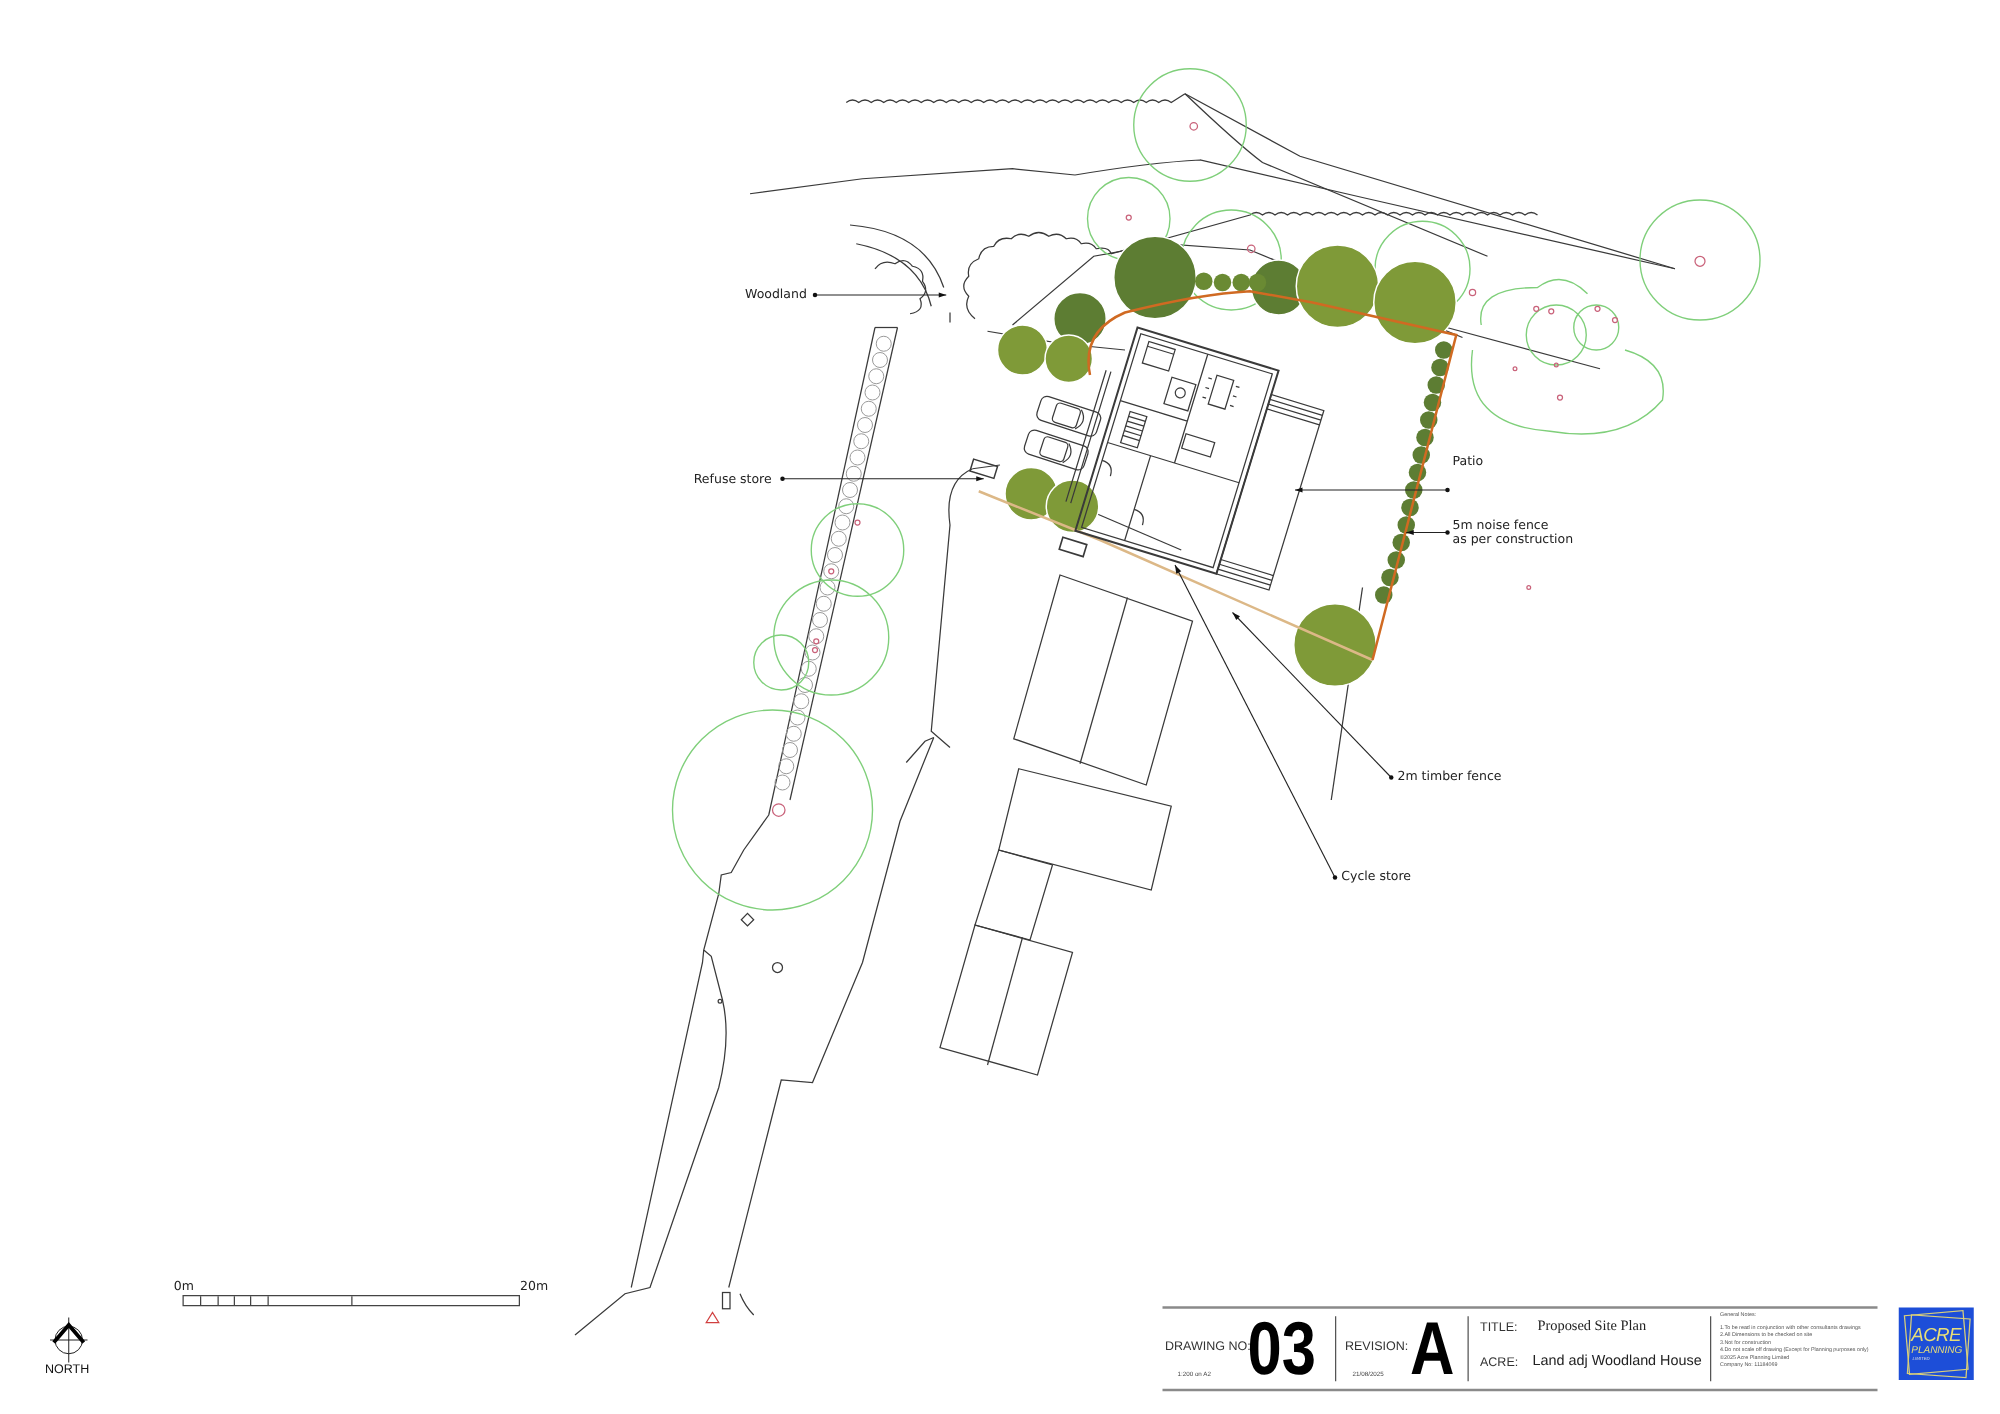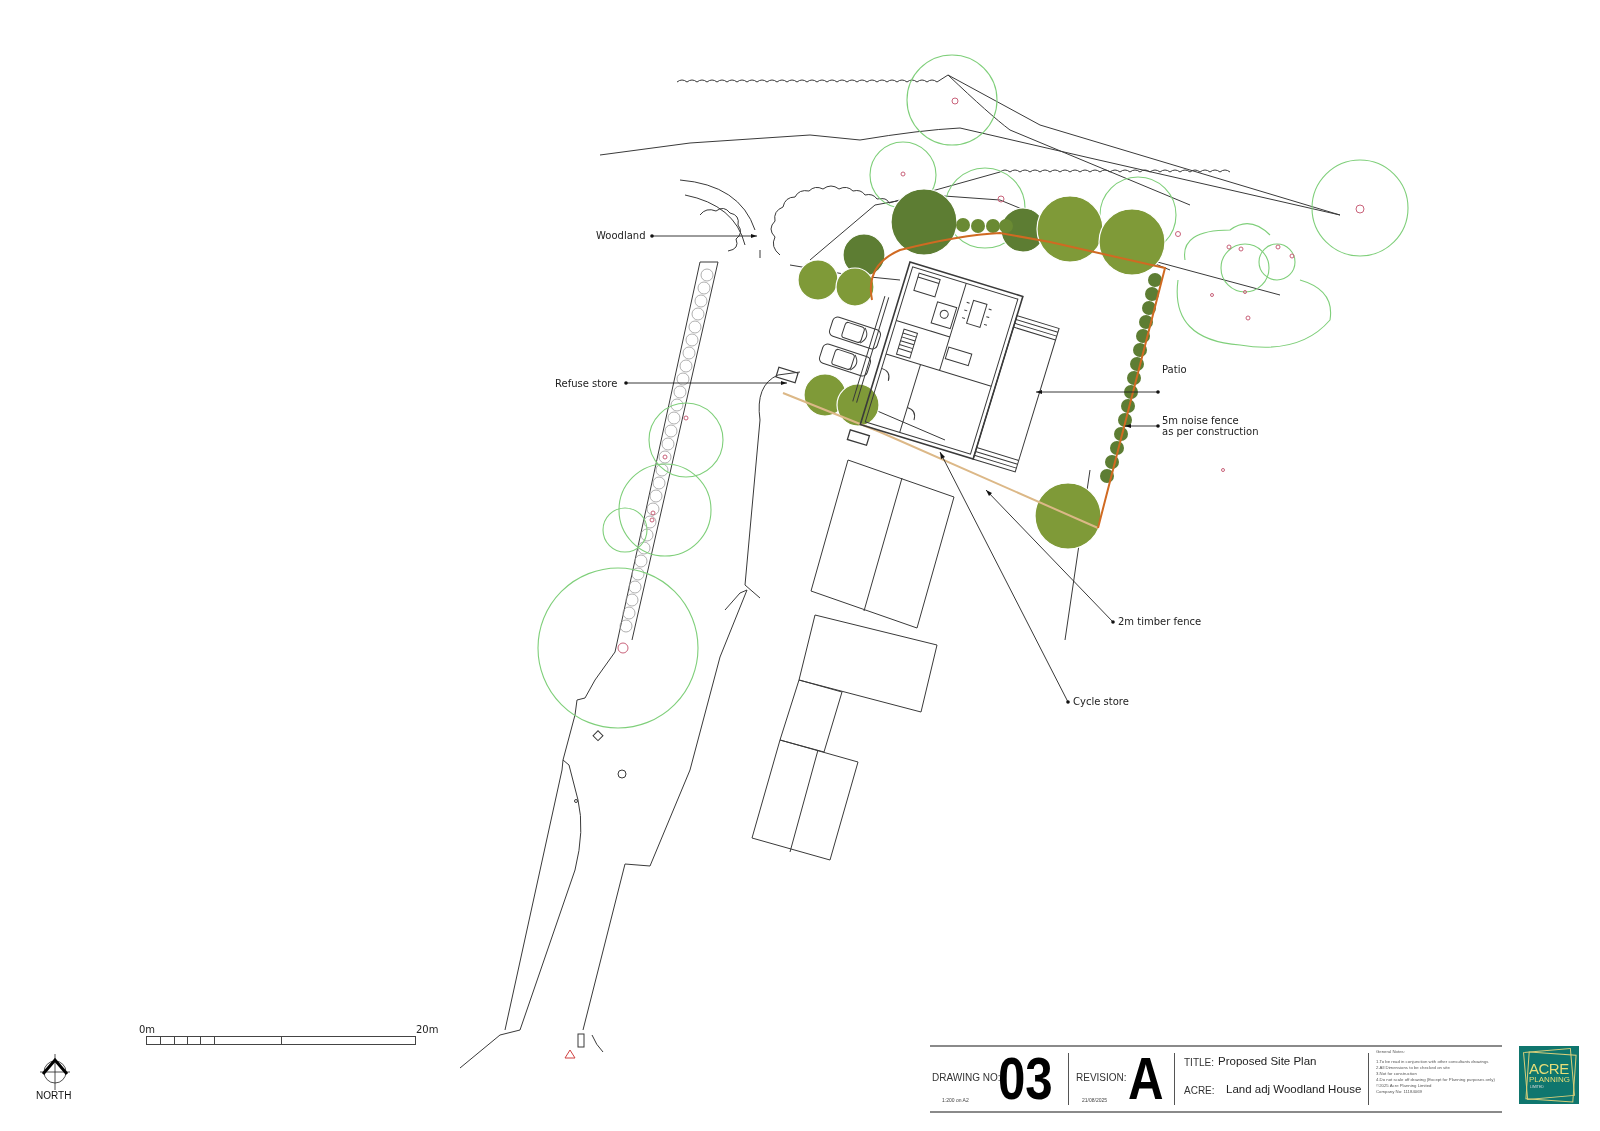--- a/index.html
+++ b/index.html
@@ -12,21 +12,21 @@
   .north { position: absolute; left: 35px; top: 1052px; width: 40px; height: 60px; }
   .north-label { position: absolute; left: 36px; top: 1090px; font-size: 10px; font-family: "Liberation Sans", sans-serif; color: #111; }
   .titleblock { position: absolute; left: 930px; top: 1045px; width: 572px; height: 64px; border-top: 2px solid #8a8a8a; border-bottom: 2px solid #8a8a8a; }
   .tb-lbl { position: absolute; font-family: "Liberation Sans", sans-serif; font-size: 10px; color: #333; }
   .tb-small { position: absolute; font-family: "Liberation Sans", sans-serif; font-size: 5px; color: #444; }
   .tb-big { position: absolute; font-family: "Liberation Sans", sans-serif; font-weight: bold; color: #000; line-height: 1; transform: scaleX(0.82); transform-origin: left top; }
   .tb-val { position: absolute; font-family: "Liberation Sans", sans-serif; font-size: 11.5px; color: #222; }
   .tb-div { position: absolute; top: 6px; width: 1px; height: 52px; background: #555; }
   .notes { position: absolute; left: 446px; top: 2px; font-family: "Liberation Sans", sans-serif; font-size: 4.3px; color: #555; line-height: 6px; }
   .notes .title { margin-bottom: 4px; }
-  .logo { position: absolute; left: 1519px; top: 1046px; width: 60px; height: 58px; background: #0f766e; overflow: hidden; }
+  .logo { position: absolute; left: 1519px; top: 1046px; width: 60px; height: 58px; background: #1d4ed8; overflow: hidden; font-style: italic; }
   .logo-frame1 { position: absolute; left: 6px; top: 4px; width: 46px; height: 46px; border: 1px solid #d9cf7a; transform: rotate(-5deg); }
   .logo-frame2 { position: absolute; left: 8px; top: 7px; width: 46px; height: 46px; border: 1px solid #d9cf7a; transform: rotate(4deg); }
   .logo-acre { position: absolute; left: 10px; top: 14px; font-family: "Liberation Sans", sans-serif; font-size: 15px; color: #e8de78; letter-spacing: -0.5px; }
   .logo-planning { position: absolute; left: 10px; top: 29px; font-family: "Liberation Sans", sans-serif; font-size: 8px; color: #e8de78; }
   .logo-ltd { position: absolute; left: 11px; top: 39px; font-family: "Liberation Sans", sans-serif; font-size: 3.5px; color: #ddd; }
 </style>
 </head>
 <body>
 
 <svg id="plan" viewBox="0 0 1600 1131" xmlns="http://www.w3.org/2000/svg">
@@ -304,21 +304,21 @@
 <div class="titleblock">
   <div class="tb-lbl" style="left:2px; top:25px;">DRAWING NO:</div>
   <div class="tb-small" style="left:12px; top:50px;">1:200 on A2</div>
   <div class="tb-big" style="left:68px; top:2px; font-size:60px;">03</div>
   <div class="tb-div" style="left:138px;"></div>
   <div class="tb-lbl" style="left:146px; top:25px;">REVISION:</div>
   <div class="tb-small" style="left:152px; top:50px;">21/08/2025</div>
   <div class="tb-big" style="left:198px; top:2px; font-size:60px;">A</div>
   <div class="tb-div" style="left:244px;"></div>
   <div class="tb-lbl" style="left:254px; top:10px;">TITLE:</div>
-  <div class="tb-val" style="left:288px; top:8px;">Proposed Site Plan</div>
+  <div class="tb-val" style="left:300px; top:8px;font-family:Liberation Serif, serif;">Proposed Site Plan</div>
   <div class="tb-lbl" style="left:254px; top:38px;">ACRE:</div>
   <div class="tb-val" style="left:296px; top:36px;">Land adj Woodland House</div>
   <div class="tb-div" style="left:438px;"></div>
   <div class="notes">
     <div class="title">General Notes:</div>
     <div>1.To be read in conjunction with other consultants drawings</div>
     <div>2.All Dimensions to be checked on site</div>
     <div>3.Not for construction</div>
     <div>4.Do not scale off drawing (Except for Planning purposes only)</div>
     <div>©2025 Acre Planning Limited</div>

